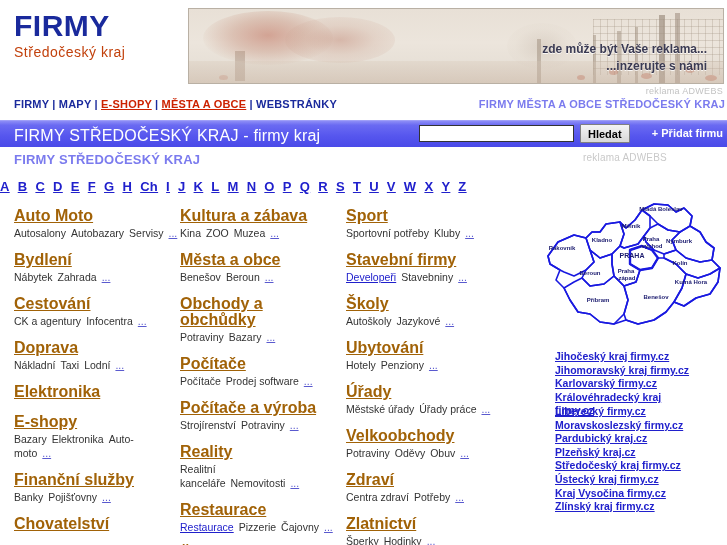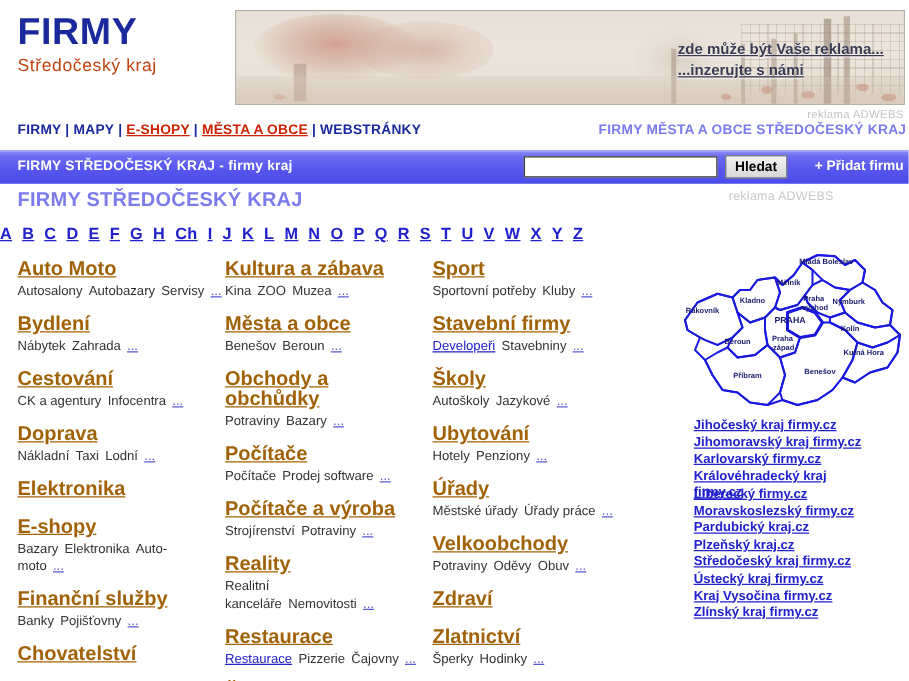--- a/index.html
+++ b/index.html
@@ -110,27 +110,27 @@
     background: linear-gradient(to bottom, rgba(214,198,182,0.3), rgba(200,178,160,0.45));
   }
   .leaf {
     position: absolute;
     border-radius: 50%;
     background: rgba(190,110,85,0.35);
   }
   .banner-text {
     position: absolute;
     right: 16px;
-    top: 22px;
+    top: 32px;
+    text-align: right;
     color: #3a3a52;
     font-size: 12px;
     font-weight: bold;
     line-height: 17px;
     text-shadow: 0 1px 0 rgba(255,255,255,0.8);
-    text-decoration: underline;
   }
   .adwebs-banner {
     position: absolute;
     right: 4px;
     top: 86px;
     font-size: 9px;
     color: #c3c3c3;
     letter-spacing: 0.3px;
   }
 
@@ -167,22 +167,22 @@
     position: relative;
     height: 26px;
     background: linear-gradient(to bottom, #8d8df6 0%, #6a6af2 16%, #5656ee 58%, #4a4ae8 100%);
     border-top: 1px solid #9f9ff8;
   }
   .bluebar-title {
     position: absolute;
     left: 14px;
     top: 6px;
     color: #ffffff;
-    font-size: 11px;
-    font-weight: bold;
+    font-size: 16px;
+    font-weight: normal;
     letter-spacing: 0.2px;
   }
   .search-input {
     position: absolute;
     left: 419px;
     top: 4px;
     width: 155px;
     height: 17px;
     border: 1px solid #333333;
     background: #ffffff;
@@ -219,21 +219,21 @@
   
   .subbar {
     position: relative;
     height: 22px;
   }
   .subbar-title {
     position: absolute;
     left: 14px;
     top: 5px;
     color: #7b7bee;
-    font-size: 16px;
+    font-size: 13px;
     font-weight: bold;
     letter-spacing: 0.2px;
   }
   .subbar-ad {
     position: absolute;
     left: 583px;
     top: 5px;
     color: #c9c9c9;
     font-size: 10px;
     letter-spacing: 0.2px;
@@ -299,21 +299,21 @@
     top: -6px;
     width: 193px;
   }
   .map-wrap {
     position: relative;
     width: 193px;
     height: 130px;
   }
   .map-wrap svg { display: block; }
   .kraj-links {
-    margin-top: 2px;
+    margin-top: 18px;
     padding-left: 21px;
     font-size: 10.5px;
     line-height: 13.6px;
   }
   .kraj-links a {
     display: block;
     color: #2020cc;
     font-weight: bold;
     text-decoration: underline;
     white-space: nowrap;
@@ -412,21 +412,21 @@
         <div class="cat"><a href="#" class="cat-title">Restaurace</a><div class="cat-subs"><a href="#" class="sub link">Restaurace</a><span class="sub">Pizzerie</span><span class="sub">Čajovny</span><a href="#" class="more">...</a></div></div>
         <div class="cat"><a href="#" class="cat-title">Řemesla a služby</a></div>
       </div>
     <div class="col c3">
         <div class="cat"><a href="#" class="cat-title">Sport</a><div class="cat-subs"><span class="sub">Sportovní potřeby</span><span class="sub">Kluby</span><a href="#" class="more">...</a></div></div>
         <div class="cat"><a href="#" class="cat-title">Stavební firmy</a><div class="cat-subs"><a href="#" class="sub link">Developeři</a><span class="sub">Stavebniny</span><a href="#" class="more">...</a></div></div>
         <div class="cat"><a href="#" class="cat-title">Školy</a><div class="cat-subs"><span class="sub">Autoškoly</span><span class="sub">Jazykové</span><a href="#" class="more">...</a></div></div>
         <div class="cat"><a href="#" class="cat-title">Ubytování</a><div class="cat-subs"><span class="sub">Hotely</span><span class="sub">Penziony</span><a href="#" class="more">...</a></div></div>
         <div class="cat"><a href="#" class="cat-title">Úřady</a><div class="cat-subs"><span class="sub">Městské úřady</span><span class="sub">Úřady práce</span><a href="#" class="more">...</a></div></div>
         <div class="cat"><a href="#" class="cat-title">Velkoobchody</a><div class="cat-subs"><span class="sub">Potraviny</span><span class="sub">Oděvy</span><span class="sub">Obuv</span><a href="#" class="more">...</a></div></div>
-        <div class="cat"><a href="#" class="cat-title">Zdraví</a></div>
+        <div class="cat"><a href="#" class="cat-title">Zdraví</a><div class="cat-subs"><span class="sub">Centra zdraví</span><span class="sub">Potřeby</span><a href="#" class="more">...</a></div></div>
         <div class="cat"><a href="#" class="cat-title">Zlatnictví</a><div class="cat-subs"><span class="sub">Šperky</span><span class="sub">Hodinky</span><a href="#" class="more">...</a></div></div>
       </div>
   </div>
 
   <div class="rightcol">
     <div class="map-wrap">
       <svg width="193" height="130" viewBox="0 0 193 130">
         <g fill="none" stroke="#1919e0" stroke-width="1.6" stroke-linejoin="round">
 
           <path d="M14 54 L24 40 L40 33 L52 36 L58 30 L66 30 L72 22 L86 20 L92 26 L101 18

